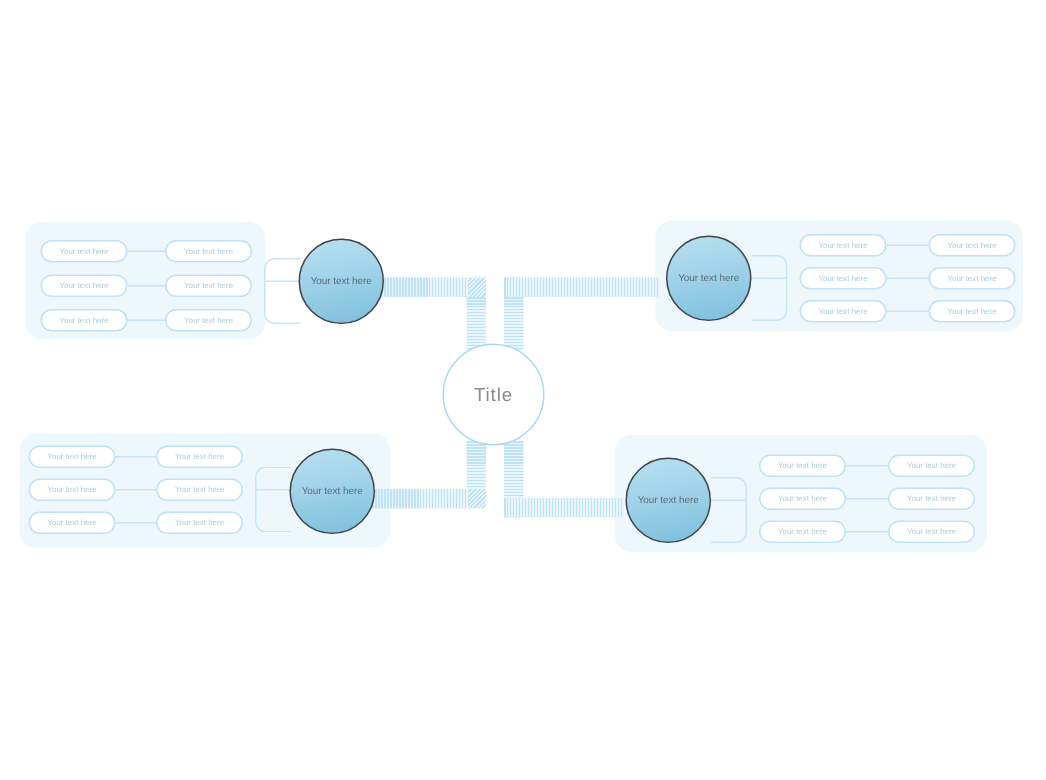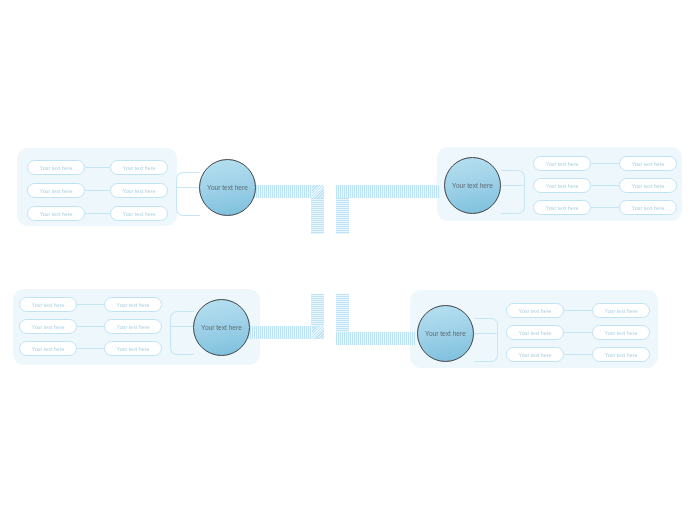--- a/index.html
+++ b/index.html
@@ -114,20 +114,23 @@
   <div class="ribbon-h" style="left:336px;top:185px;width:104px;"></div>
 
   <div class="ribbon-v" style="left:311px;top:294px;height:32px;"></div>
   <div class="ribbon-corner" style="left:311px;top:326px;"></div>
   <div class="ribbon-h" style="left:248px;top:326px;width:64px;"></div>
 
   <div class="ribbon-v" style="left:336px;top:294px;height:38px;"></div>
   <div class="ribbon-corner" style="left:336px;top:332px;"></div>
   <div class="ribbon-h" style="left:336px;top:332px;width:80px;"></div>
 
+  <div class="center-node" style="left:295px;top:229px;">
+    <span class="lbl">Title</span>
+  </div>
 
   <div class="branch" style="left:199px;top:159px;">
     <span class="lbl">Your text here</span>
   </div>
 
   <div class="bracket left" style="left:176px;top:172px;width:23px;height:42px;"></div>
   <div class="hline" style="left:176px;top:187px;width:24px;"></div>
 
   <div class="pill" style="left:110px;top:160px;">
     <span class="lbl">Your text here</span>

